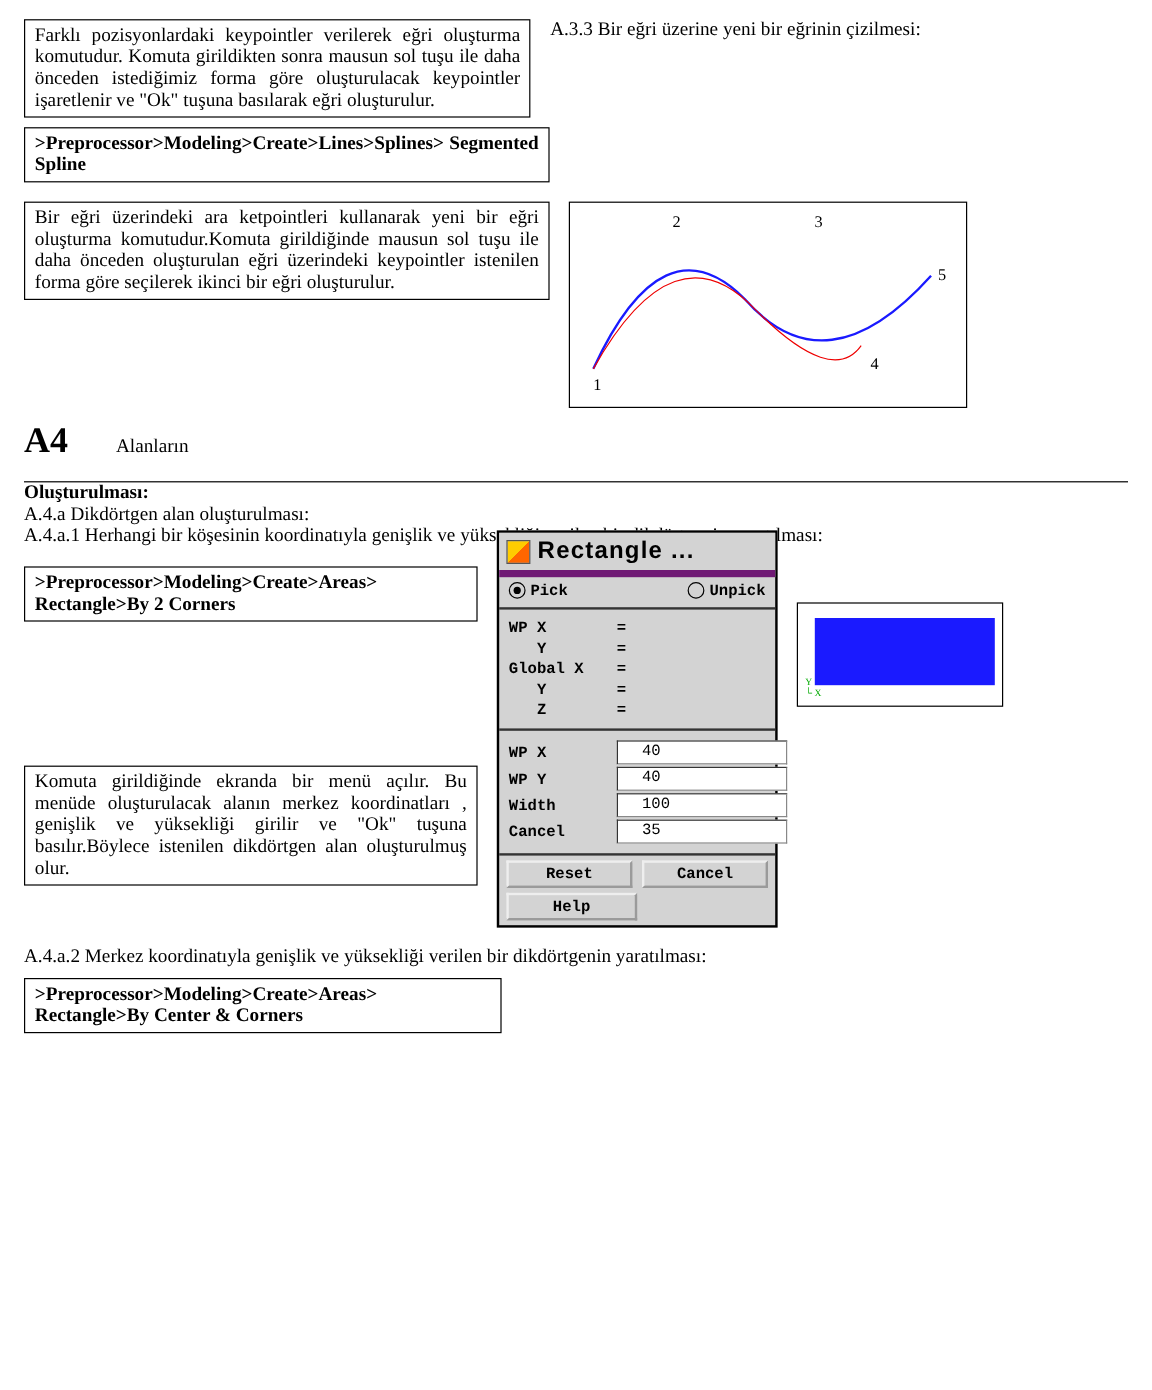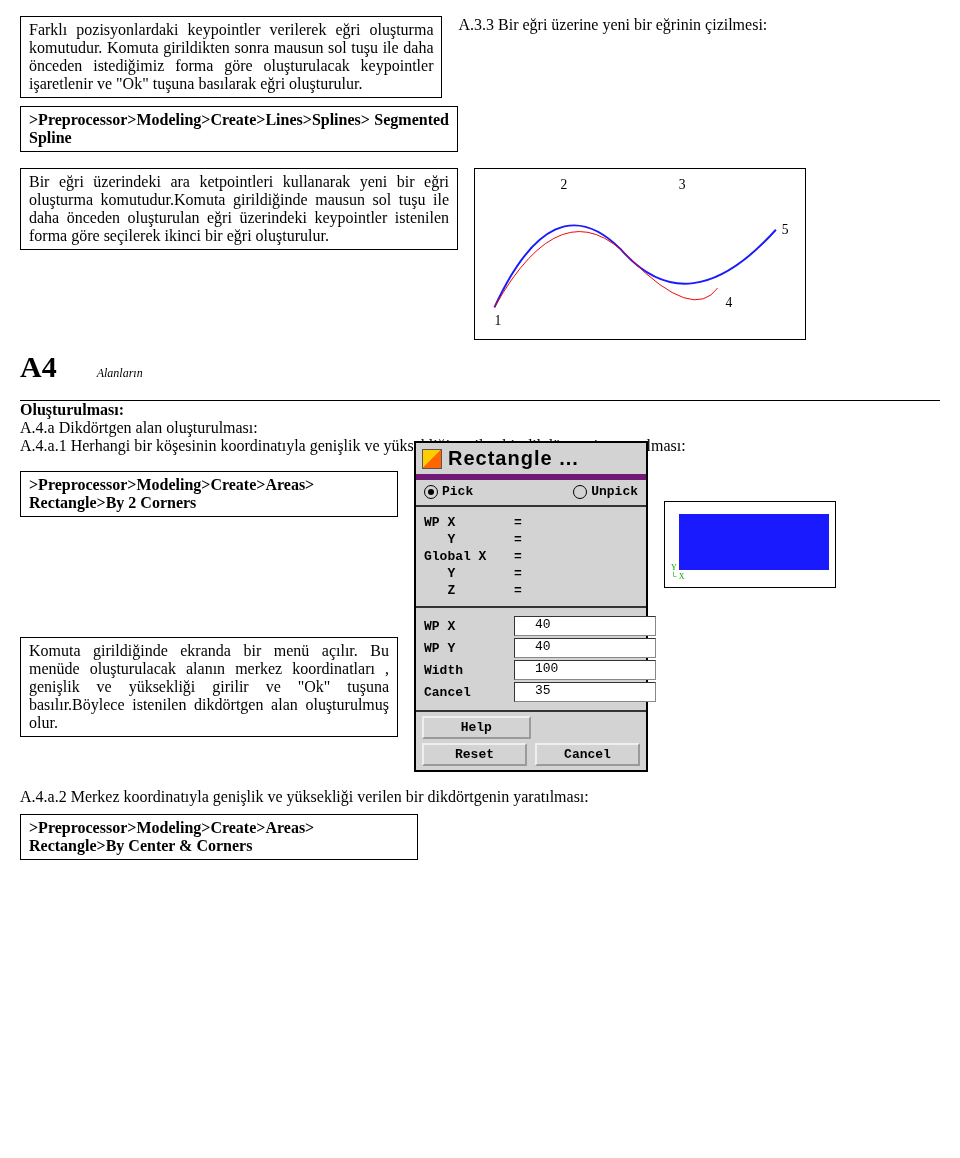--- a/index.html
+++ b/index.html
@@ -28,22 +28,21 @@
     gap: 40px;
     border-bottom: 1px solid #000;
     margin-top: 6px;
     padding-bottom: 16px;
   }
   .section-hdr .a4 {
     font-size: 30px;
     font-weight: bold;
   }
   .section-hdr .al {
-    font-size: 12px;
-    font-style: italic;
+    font-size: 16px;
   }
   .sub { }
   .dialog {
     font-family: "Courier New", monospace;
     font-size: 13px;
     background: #d3d3d3;
     border: 2px solid #000;
     width: 230px;
   }
   .dialog .titlebar {
@@ -70,21 +69,21 @@
     border-top: 2px inset #888;
     margin: 2px 0;
   }
   .radio-row {
     display: flex;
     justify-content: space-between;
     padding-right: 20px;
   }
   .radio {
     display: flex;
-    align-items: flex-end;
+    align-items: flex-start;
     gap: 4px;
     font-weight: bold;
   }
   .radio .dot {
     width: 12px; height: 12px; border-radius: 50%;
     border: 1px solid #000;
     display: flex; align-items: center; justify-content: center;
     background: #d3d3d3;
   }
   .radio .dot.filled::after {
@@ -263,27 +262,27 @@
       <div class="field-row">
           <span class="lbl">Width</span>
           <span class="input">100</span>
         </div>
       <div class="field-row">
           <span class="lbl">Cancel</span>
           <span class="input">35</span>
         </div>
     </div>
     <div class="divider"></div>
-    <div class="btn-row" style="justify-content:flex-start;">
-      <span class="btn" style="flex:0 0 48%;">Help</span>
-    </div>
     <div class="btn-row">
       <span class="btn">Reset</span>
       <span class="btn">Cancel</span>
     </div>
+    <div class="btn-row" style="justify-content:flex-start;">
+      <span class="btn" style="flex:0 0 48%;">Help</span>
+    </div>
   </div>
 
   <div class="rectimg">
     <div class="blue"></div>
     <div class="axis">Y<br>└ X</div>
   </div>
 
 </div>
 
 <div class="sub mt16">A.4.a.2 Merkez koordinatıyla genişlik ve yüksekliği verilen bir dikdörtgenin yaratılması:</div>

